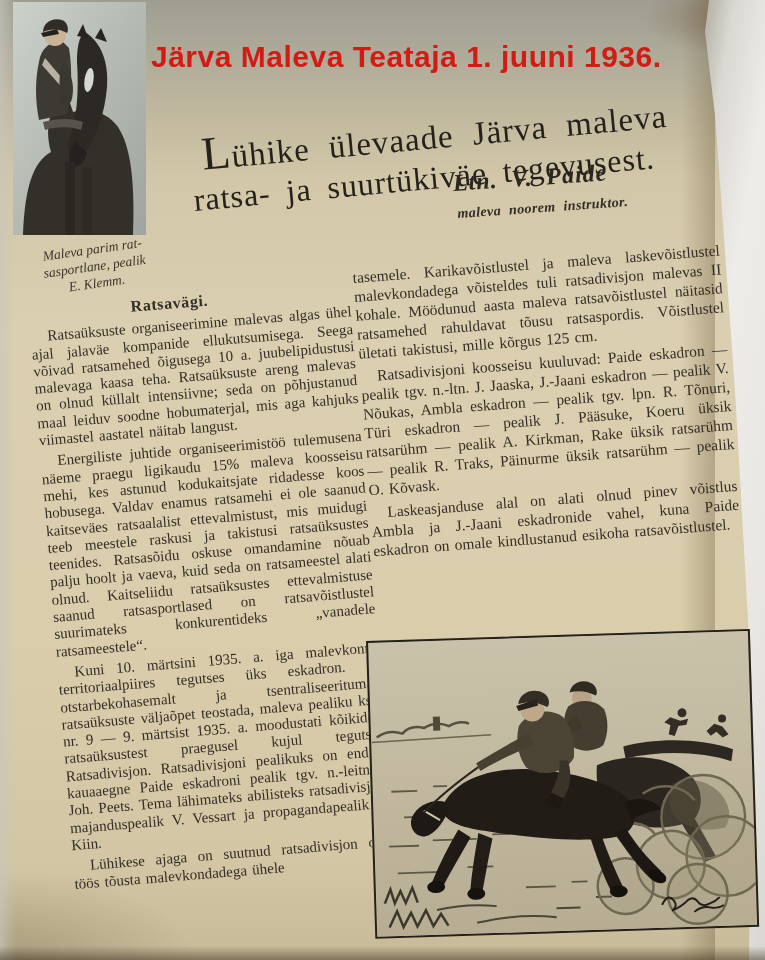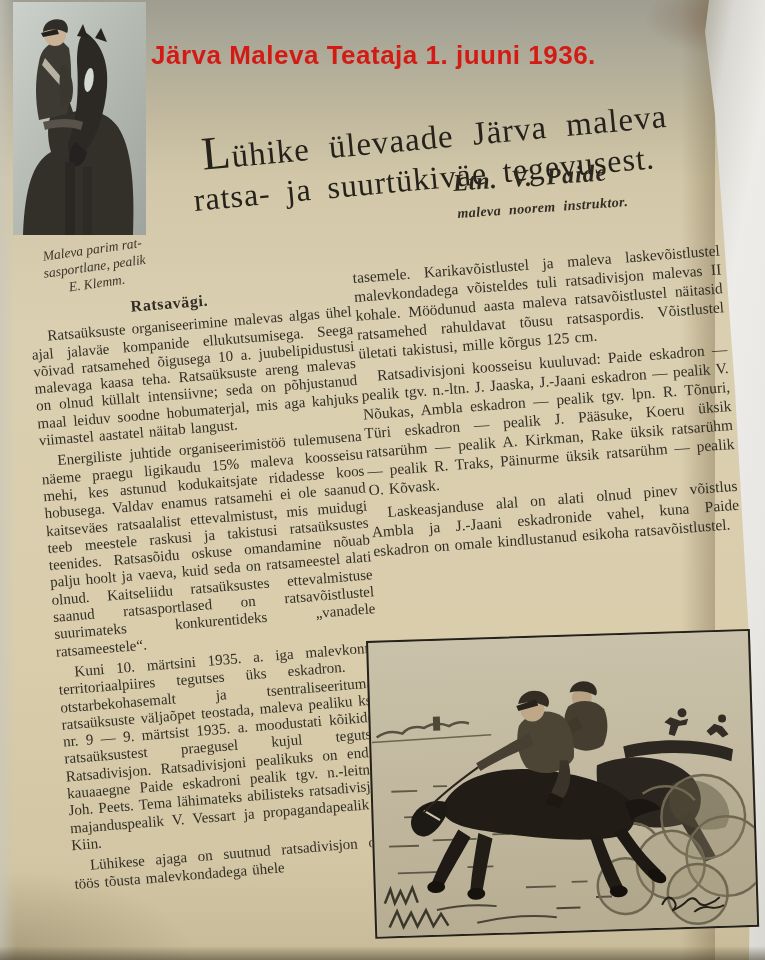--- a/index.html
+++ b/index.html
@@ -21,21 +21,21 @@
     background:linear-gradient(100deg,#b0ac9f 0%,#d9d8d2 14%,#edecE8 34%,#e7e6e2 72%,#d9d7d1 100%);
     clip-path:polygon(6px 0,62px 0,62px 960px,46px 960px,49px 690px,32px 390px,12px 115px,2px 32px);}
   .photo{position:absolute;left:13px;top:2px;width:133px;height:233px;}
   .photo svg{display:block;width:100%;height:100%;}
   .photo-caption{
     position:absolute;left:15px;top:241px;width:152px;
     transform:rotate(-8deg);transform-origin:50% 0;
     font-style:italic;font-size:13.5px;line-height:17px;text-align:center;color:#3b342a;}
   .overlay-title{
     position:absolute;left:151px;top:40px;
-    font-family:"Liberation Sans",sans-serif;font-weight:bold;font-size:26px;
+    font-family:"Liberation Sans",sans-serif;font-weight:bold;font-size:30px;
     letter-spacing:0.5px;color:#d21b14;white-space:nowrap;}
   .hl{position:absolute;color:#26221b;white-space:nowrap;transform-origin:0 0;}
   .hl1{left:199px;top:127px;font-size:33px;word-spacing:10px;letter-spacing:1px;transform:rotate(-5.3deg);}
   .hl1::first-letter{font-size:47px;}
   .hl2{left:192px;top:182px;font-size:32px;word-spacing:7px;letter-spacing:1px;transform:rotate(-5.3deg);}
   .byline{position:absolute;left:452px;top:170px;transform:rotate(-4deg);transform-origin:0 0;
     font-style:italic;font-weight:bold;font-size:24px;letter-spacing:1px;word-spacing:7px;color:#2b261f;white-space:nowrap;}
   .byline-role{position:absolute;left:457px;top:206px;transform:rotate(-4deg);transform-origin:0 0;
     font-style:italic;font-weight:bold;font-size:14px;letter-spacing:0.4px;word-spacing:4px;color:#322c24;white-space:nowrap;}
   .col{position:absolute;color:#332e26;text-align:justify;transform-origin:0 0;word-spacing:1.5px;}

